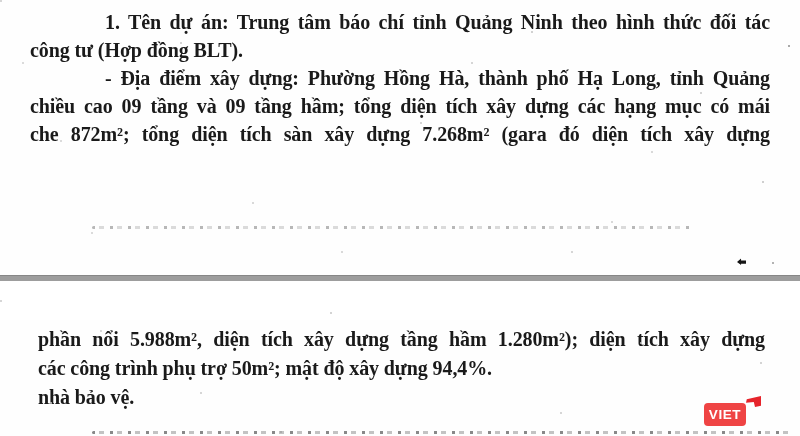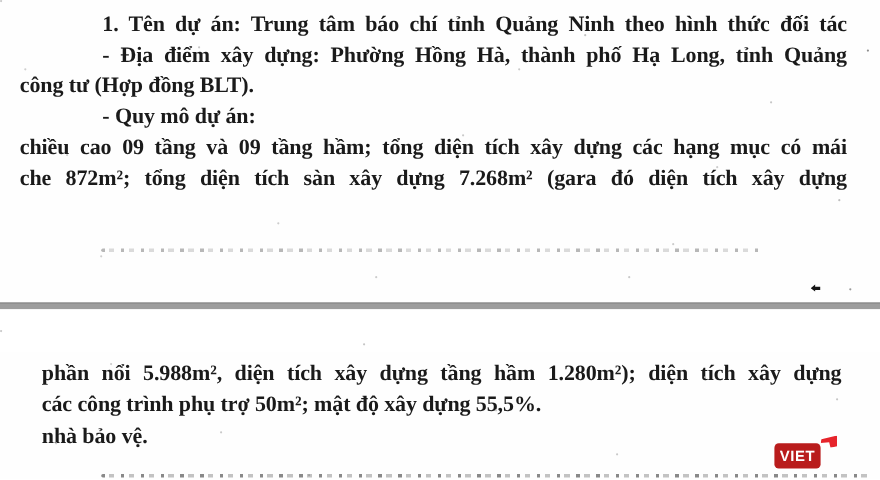--- a/index.html
+++ b/index.html
@@ -6,21 +6,21 @@
     margin: 0; padding: 0;
     width: 800px; height: 436px;
     overflow: hidden;
     background: #ffffff;
     font-family: "Liberation Serif", "DejaVu Serif", serif;
   }
   .page { position: relative; width: 800px; height: 436px; background: #fff; }
 
   
   .scan { position: absolute; left: 0; width: 800px; box-sizing: border-box; color: #1a1a1a; font-weight: bold; }
-  .scan-top { top: 0; height: 275px; padding: 8px 30px 0 18px; font-size: 20px; line-height: 28px; background: #fefefe; }
+  .scan-top { top: 0; height: 275px; padding: 8px 30px 0 30px; font-size: 20px; line-height: 28px; background: #fefefe; }
   .scan-bottom { top: 320px; height: 116px; padding: 5px 35px 4px 38px; font-size: 20px; line-height: 29px; background: #fefefe; }
 
   .line { letter-spacing: -0.1px; white-space: normal; }
   .jfy { text-align: justify; text-align-last: justify; text-justify: inter-word; }
   .f1-indent { padding-left: 75px; }
   .f2-indent { padding-left: 67px; }
 
   
   .divider {
     position: absolute; left: 0; top: 275px; width: 800px; height: 6px;
@@ -56,53 +56,52 @@
   .speckles-bottom { left: 0; top: 300px;
     box-shadow: 100px 30px #cccccc, 200px 92px #c9c9c9, 330px 12px #c6c6c6,
       450px 72px #cccccc, 560px 112px #c9c9c9, 640px 42px #c6c6c6, 720px 122px #cccccc,
       50px 102px #cfcfcf, 280px 131px #c9c9c9, 760px 62px #c6c6c6;
   }
 
   
   .viet { position: absolute; left: 704px; top: 396px; width: 62px; height: 32px; }
   .viet-badge {
     position: absolute; left: 0; top: 7px; width: 42px; height: 23px;
-    background: #b91c1c; color: #ffffff; border-radius: 4px;
+    background: #ef4444; color: #ffffff; border-radius: 4px;
     font-family: "Liberation Sans", sans-serif; font-weight: bold; font-size: 13.5px;
     letter-spacing: .6px; display: flex; align-items: center; justify-content: center;
   }
   .viet-flag {
     position: absolute; left: 42px; top: 0; width: 15px; height: 11px;
     background: #e6242b;
     clip-path: polygon(5% 30%, 100% 0, 100% 88%, 60% 100%, 52% 55%, 0 62%);
   }
 </style>
 </head>
 <body>
 
 <div class="page">
 
   <div class="scan scan-top">
     <div class="line f1-indent jfy">1. Tên dự án: Trung tâm báo chí tỉnh Quảng Ninh theo hình thức đối tác</div>
+    <div class="line">công tư (Hợp đồng BLT).</div>
     <div class="line f1-indent jfy">- Địa điểm xây dựng: Phường Hồng Hà, thành phố Hạ Long, tỉnh Quảng</div>
-    <div class="line">công tư (Hợp đồng BLT).</div>
-    <div class="line f1-indent">- Quy mô dự án:</div>
     <div class="line jfy">chiều cao 09 tầng và 09 tầng hầm; tổng diện tích xây dựng các hạng mục có mái</div>
     <div class="line jfy">che 872m²; tổng diện tích sàn xây dựng 7.268m² (gara đó diện tích xây dựng</div>
   </div>
 
   <div class="speckles speckles-top"></div>
   <div class="cutline cutline-top"></div>
   <div class="artifact-mark"></div>
 
   <div class="divider"></div>
 
   <div class="scan scan-bottom">
     <div class="line jfy">phần nổi 5.988m², diện tích xây dựng tầng hầm 1.280m²); diện tích xây dựng</div>
-    <div class="line">các công trình phụ trợ 50m²; mật độ xây dựng 55,5%.</div>
+    <div class="line">các công trình phụ trợ 50m²; mật độ xây dựng 94,4%.</div>
     <div class="line">nhà bảo vệ.</div>
   </div>
 
   <div class="speckles speckles-bottom"></div>
   <div class="cutline cutline-bottom"></div>
 
   <div class="viet">
     <div class="viet-flag"></div>
     <div class="viet-badge">VIET</div>
   </div>

